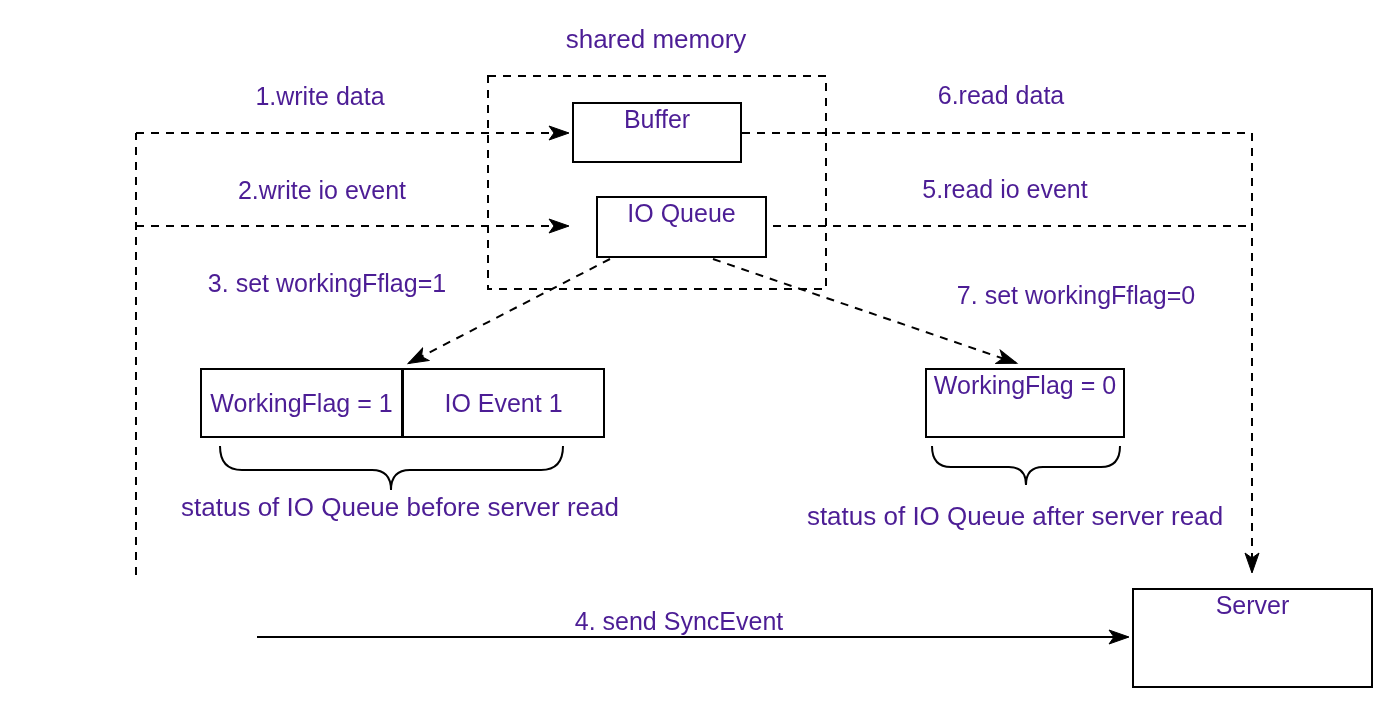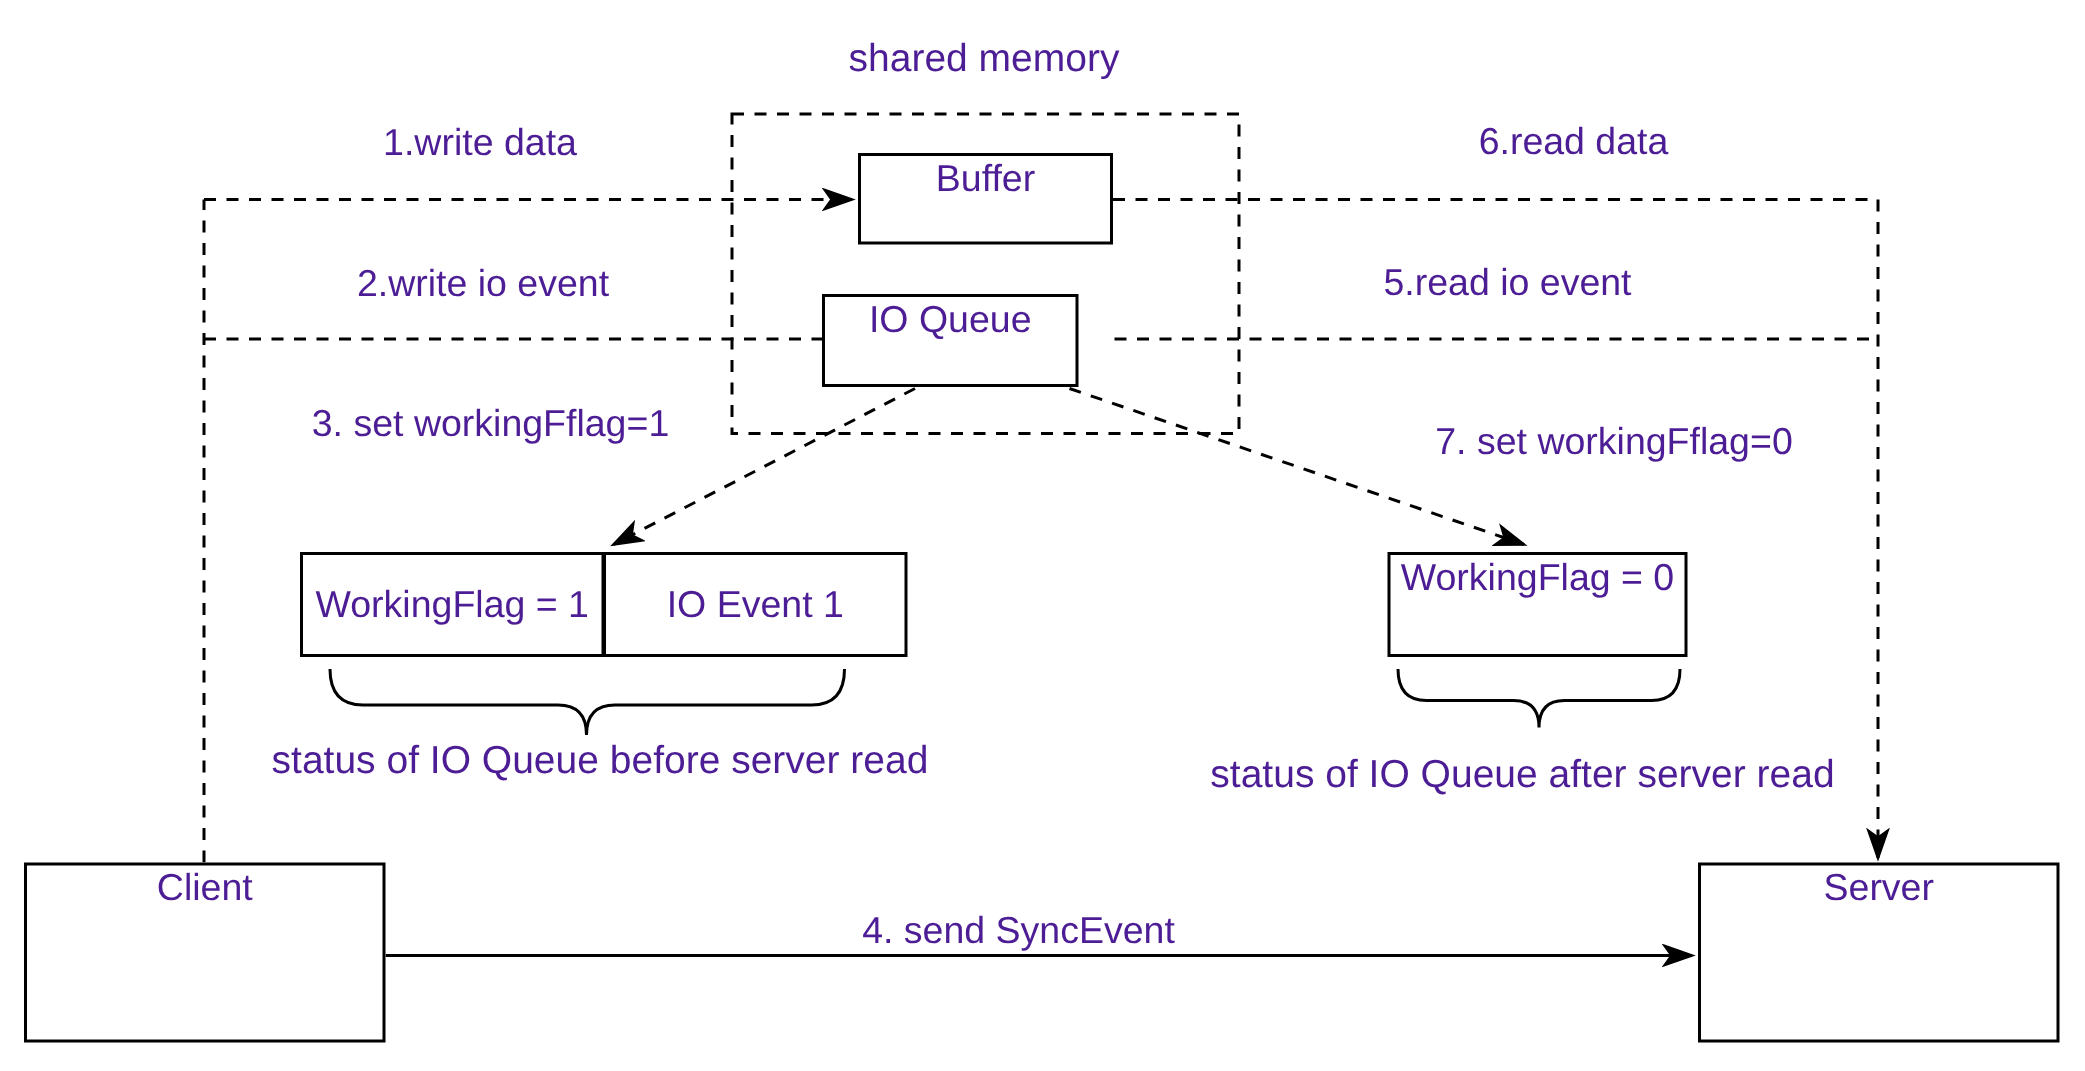--- a/index.html
+++ b/index.html
@@ -103,29 +103,26 @@
     <path d="M220,446 Q220,470 242,470 L372,470 Q391,470 391,490 Q391,470 410,470 L541,470 Q563,470 563,446" fill="none" stroke="#000000" stroke-width="2"></path>
     <path d="M932,446 Q932,467 951,467 L1009,467 Q1026,467 1026,485 Q1026,467 1043,467 L1101,467 Q1120,467 1120,446" fill="none" stroke="#000000" stroke-width="2"></path>
   </svg>
 
   <div class="title" style="left:656px; top:39px;">shared memory</div>
 
   <div class="node" style="left:572px; top:102px; width:170px; height:61px;">
     <span>Buffer</span>
   </div>
 
-  <div class="node" style="left:548px; top:196px; width:171px; height:62px;">
+  <div class="node" style="left:596px; top:196px; width:171px; height:62px;">
     <span>IO Queue</span>
   </div>
 
-  <div class="node" style="left:16px; top:575px; width:241px; height:120px;">
-    <span>Client</span>
-  </div>
 
-  <div class="node" style="left:1132px; top:575px; width:241px; height:120px;">
+  <div class="node" style="left:1132px; top:588px; width:241px; height:100px;">
     <span>Server</span>
   </div>
 
   <div class="split-box" style="left:200px; top:368px; width:405px; height:70px;text-align:center;">
     <div class="split-cell">
       <span>WorkingFlag = 1</span>
     </div>
     <div class="split-divider"></div>
     <div class="split-cell">
       <span>IO Event 1</span>
@@ -134,19 +131,19 @@
 
   <div class="node" style="left:925px; top:368px; width:200px; height:70px;">
     <span>WorkingFlag = 0</span>
   </div>
 
   <div class="lbl" style="left:320px; top:96px;">1.write data</div>
   <div class="lbl" style="left:322px; top:190px;">2.write io event</div>
   <div class="lbl" style="left:327px; top:283px;">3. set workingFflag=1</div>
   <div class="lbl" style="left:679px; top:603px;margin-top:18px;">4. send SyncEvent</div>
   <div class="lbl" style="left:1005px; top:189px;">5.read io event</div>
-  <div class="lbl" style="left:1001px; top:95px;margin-left:48px;">6.read data</div>
+  <div class="lbl" style="left:1001px; top:95px;">6.read data</div>
   <div class="lbl" style="left:1076px; top:283px;margin-top:12px;">7. set workingFflag=0</div>
 
   <div class="caption" style="left:400px; top:507px;">status of IO Queue before server read</div>
   <div class="caption" style="left:1015px; top:516px;">status of IO Queue after server read</div>
 
 </div>
 
 </body></html>

